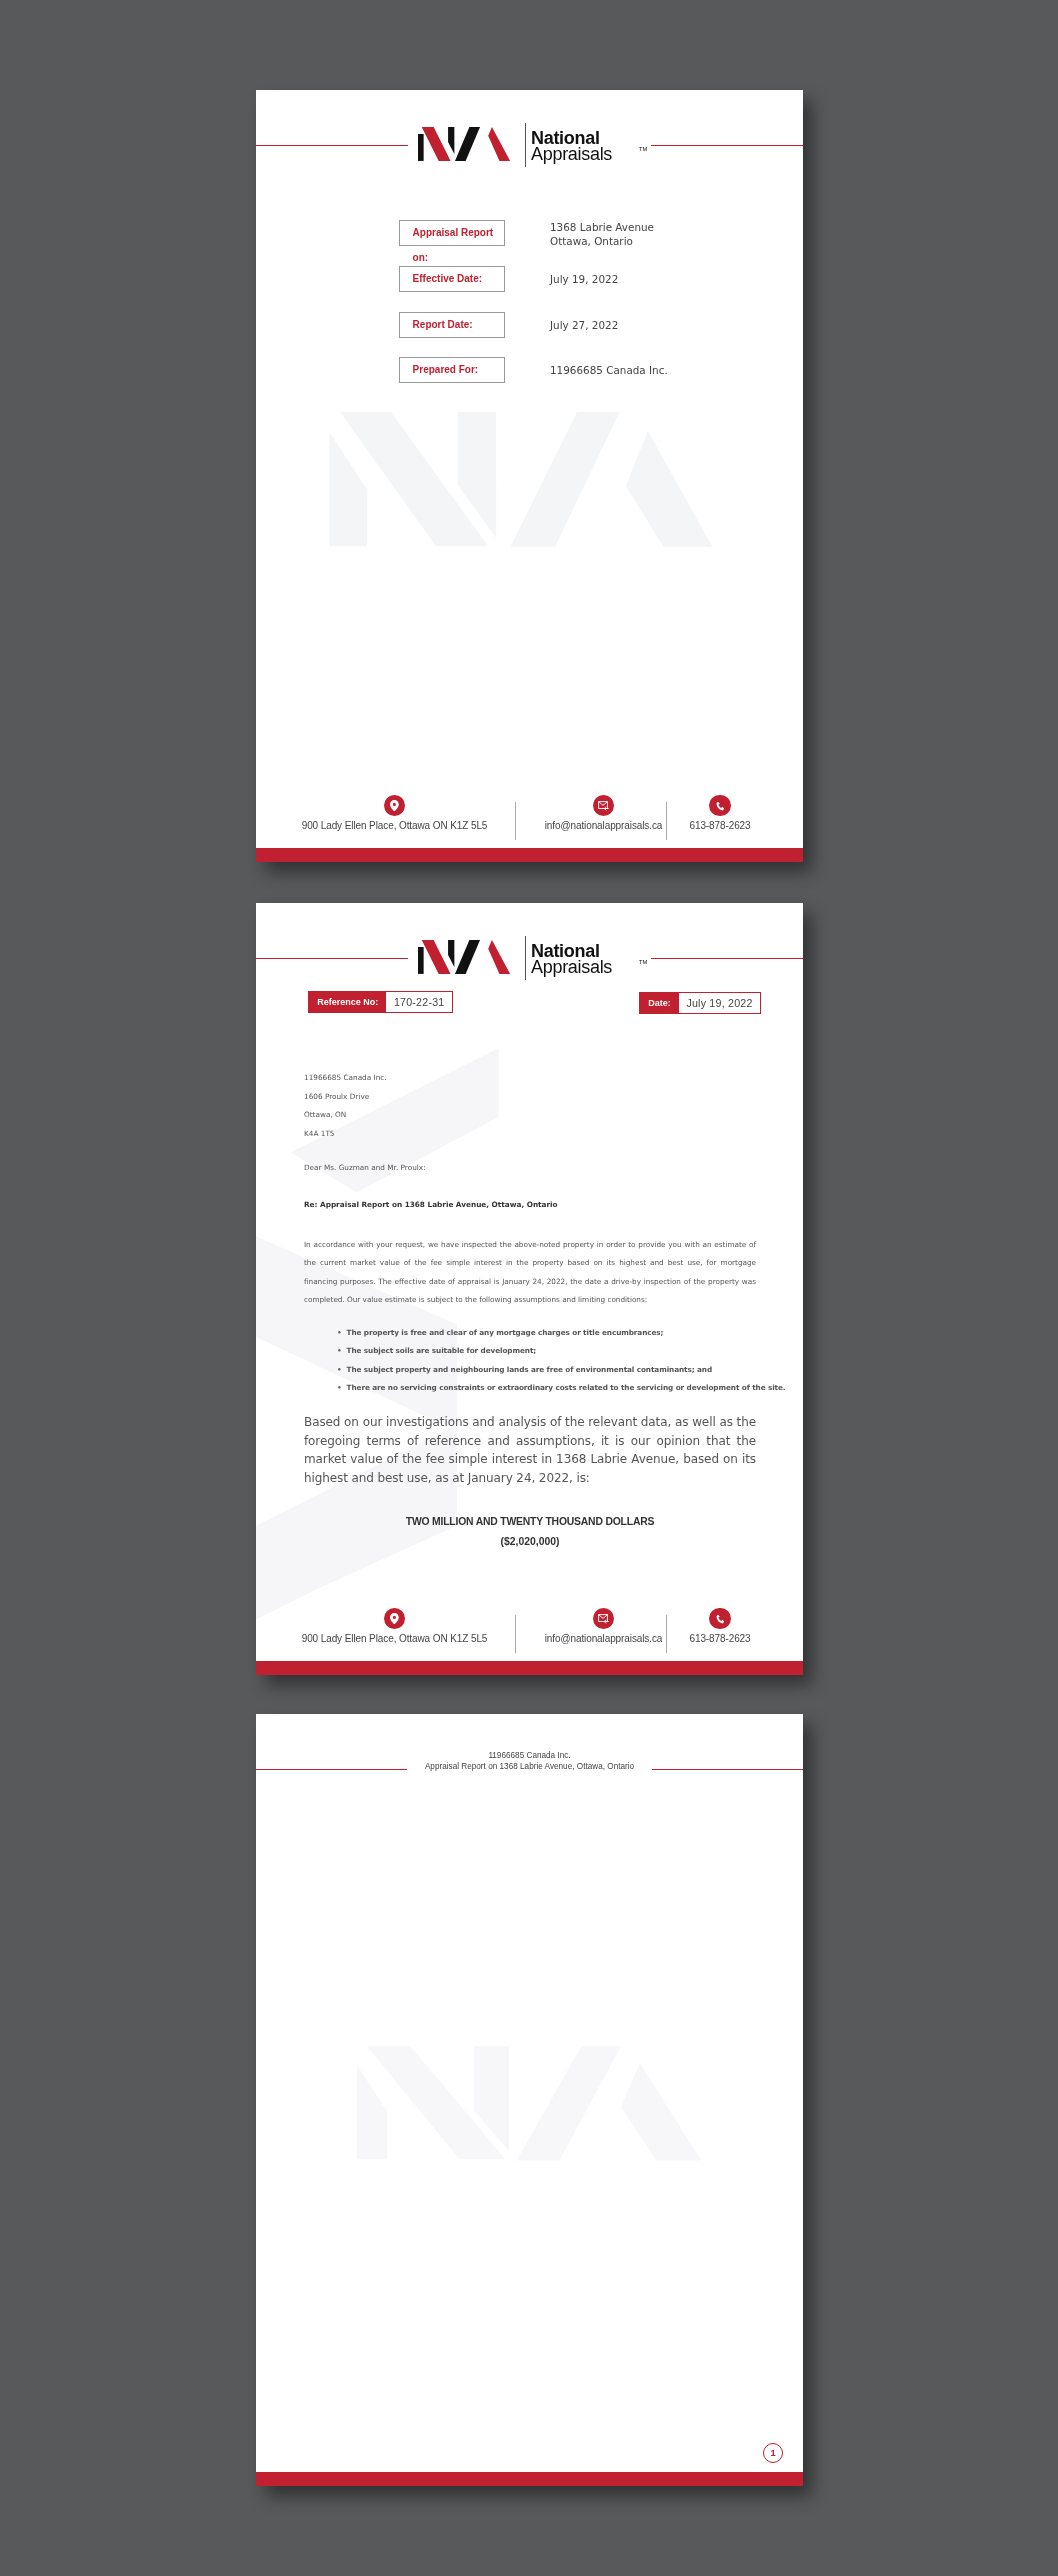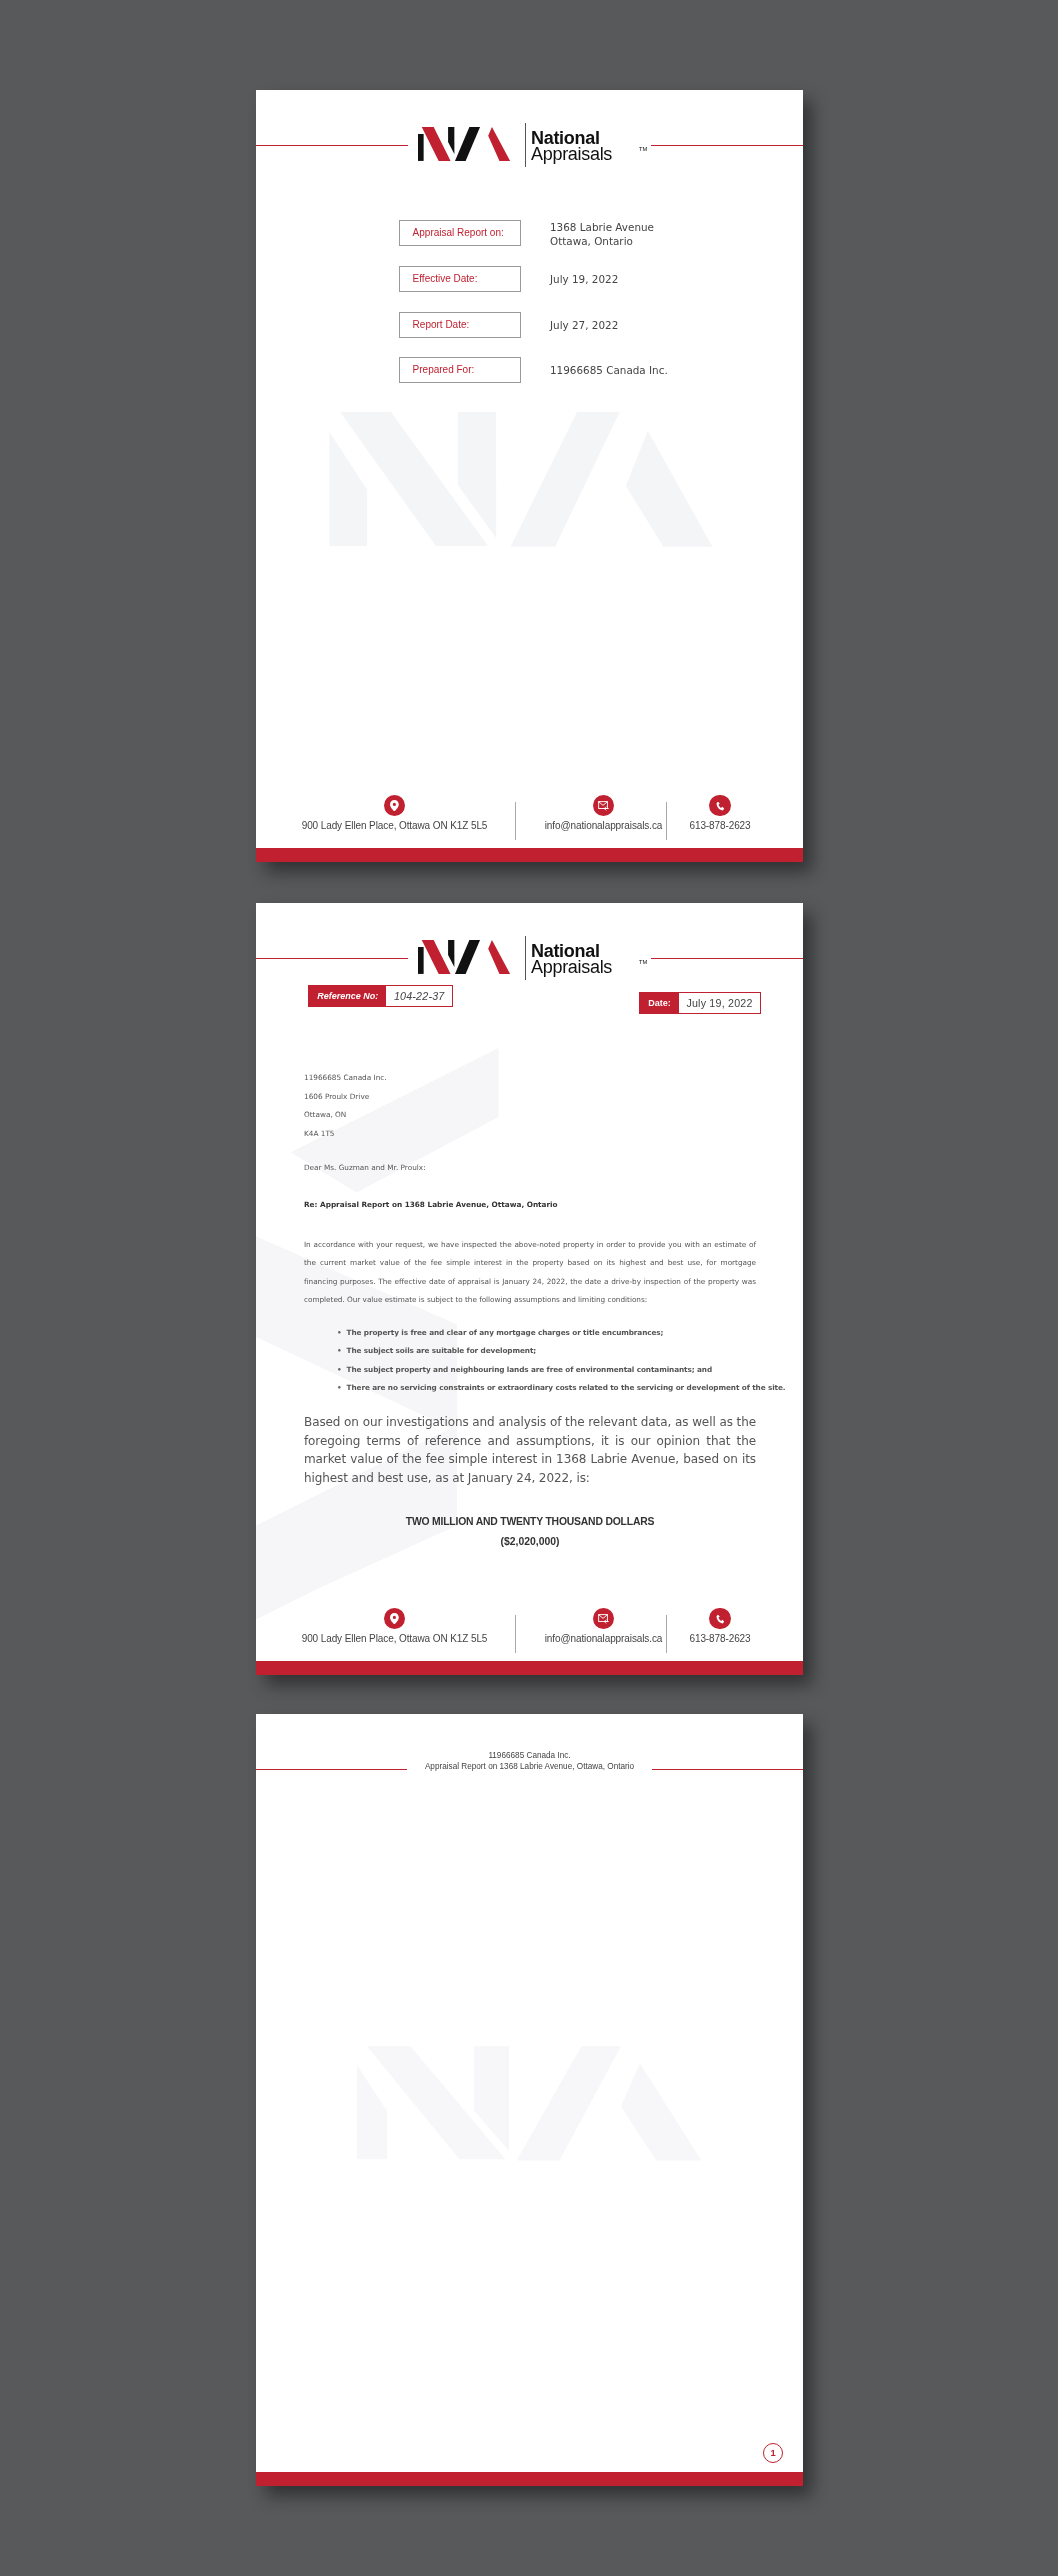--- a/index.html
+++ b/index.html
@@ -47,23 +47,23 @@
     color: #111; letter-spacing: -0.3px; line-height: 20px;
   }
   .logo-tm {
     position: absolute; left: 221px; top: 23px;
     font-family: "Liberation Sans", sans-serif; font-size: 5.7px; color: #111;
   }
 
   
   .info-row { position: absolute; left: 143px; width: 352px; }
   .info-label {
-    position: absolute; left: 0; top: 0; width: 122px; height: 26px;
+    position: absolute; left: 0; top: 0; width: 106px; height: 26px;
     border: 0.9px solid #9a9a9a;
-    color: #c0202f; font-weight: normal; font-size: 10px;
+    color: #c0202f; font-weight: bold; font-size: 10px;
     padding-left: 12.6px; line-height: 24.5px;
     font-family: "Liberation Sans", sans-serif;
   }
   .info-value {
     position: absolute; left: 151px; top: 0;
     color: #444; font-size: 10.4px; line-height: 14px;
     font-family: "DejaVu Sans", sans-serif;
   }
 
   
@@ -225,23 +225,23 @@
       <polygon points="48,0 58,0 58,43 48,24" fill="#111"></polygon>
       <polygon points="82,0 99,0 76,54 59,54" fill="#111"></polygon>
       <polygon points="112,14 122,36 130,54 147,54 118,0" fill="#c0202f"></polygon>
     </svg>
     <div class="logo-divider"></div>
     <div class="logo-text1">National</div>
     <div class="logo-text2">Appraisals</div>
     <div class="logo-tm">TM</div>
   </div>
 
-  <div class="chip" style="left:52px;top:82px;font-style:italic;">
+  <div class="chip" style="left:52px;top:88px;">
     <div class="chip-label">Reference No:</div>
-    <div class="chip-value">104-22-37</div>
+    <div class="chip-value">170-22-31</div>
   </div>
   <div class="chip" style="left:383px;top:89px;">
     <div class="chip-label">Date:</div>
     <div class="chip-value">July 19, 2022</div>
   </div>
 
   <div class="letter">
     <div>
       <div class="addr-line">11966685 Canada Inc.</div>
       <div class="addr-line">1606 Proulx Drive</div>

